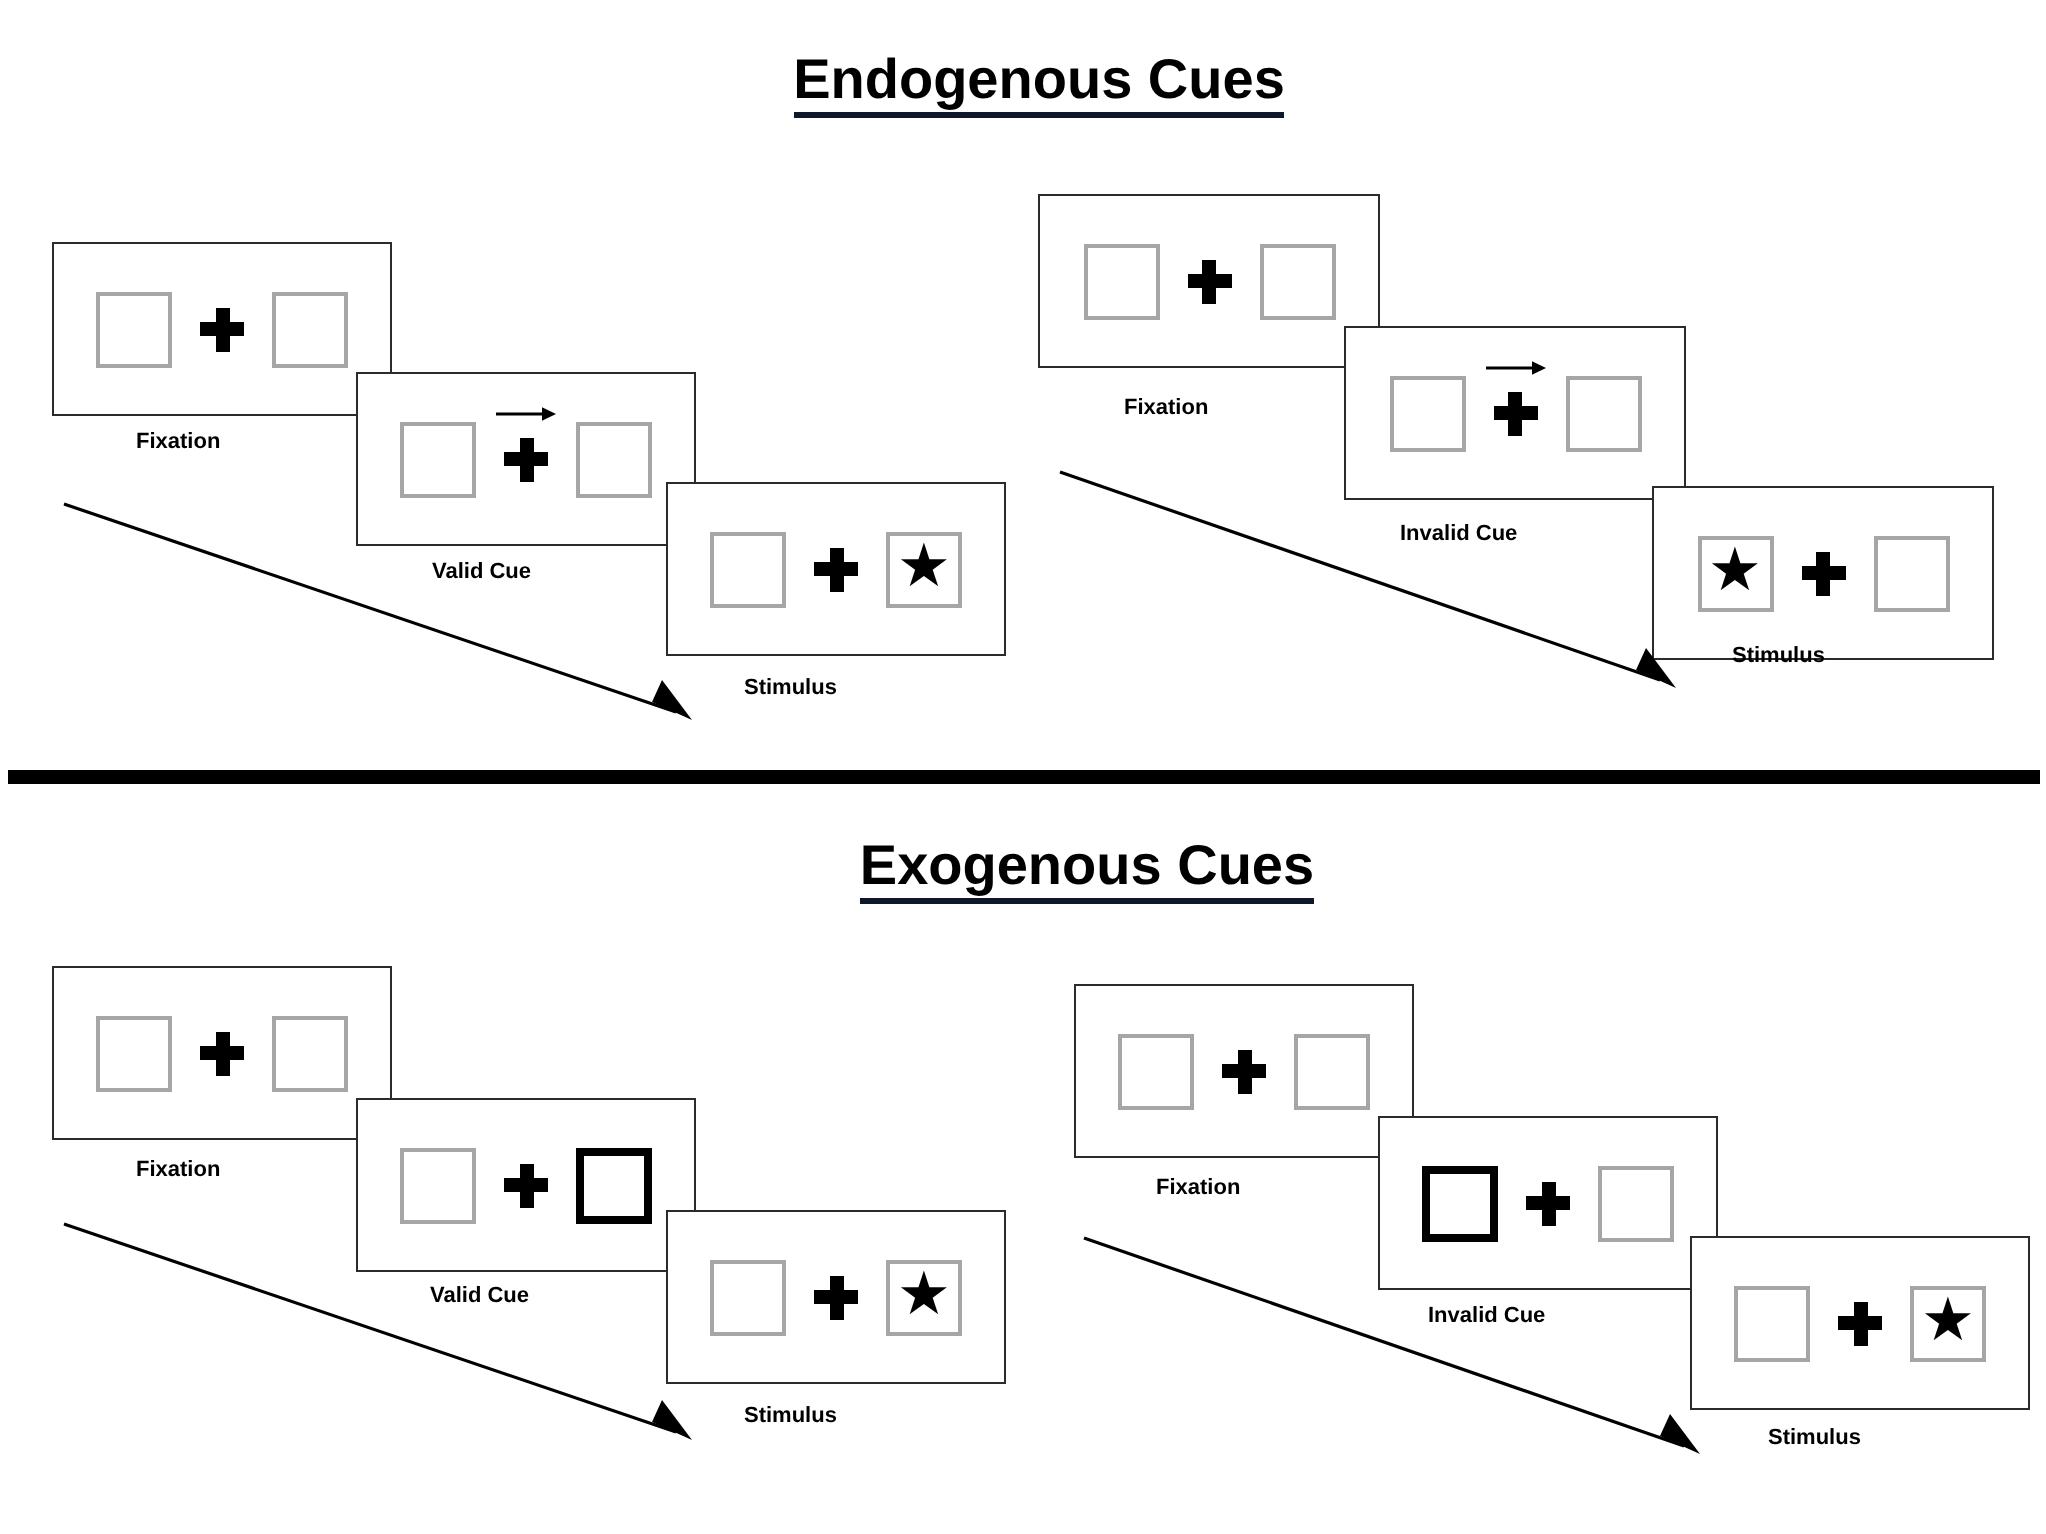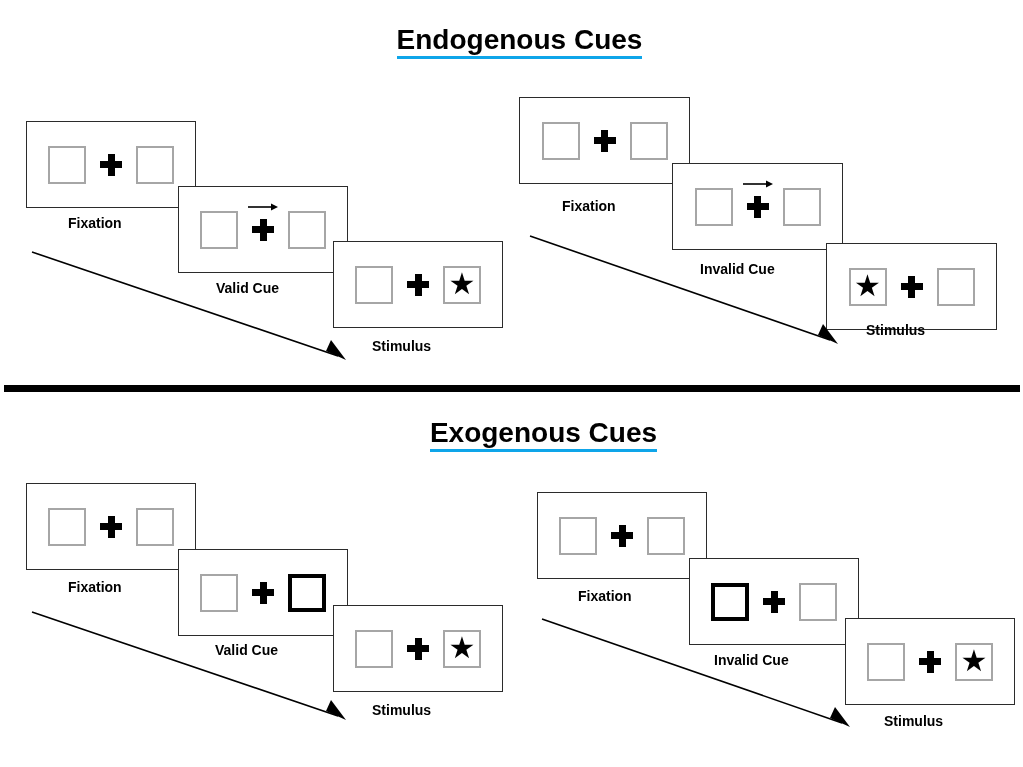--- a/index.html
+++ b/index.html
@@ -25,21 +25,21 @@
   .section-title {
     position: absolute;
     width: 100%;
     text-align: center;
     font-size: 28px;
     font-weight: bold;
     letter-spacing: 0px;
     color: #000;
   }
   .section-title span {
-    border-bottom: 3px solid #0ea5e9;
+    border-bottom: 3px solid #0f172a;
     padding-bottom: 1px;
     margin-left: 16px;
   }
   #title-endogenous { top: 24px; left: 0; }
   #title-exogenous  { top: 417px; left: 0; padding-left: 24px; }
 
   
   .divider {
     position: absolute;
     left: 4px;
@@ -118,21 +118,21 @@
     left: 50%;
     transform: translateX(-50%);
     width: 30px;
     height: 10px;
   }
   .cue-arrow svg { display: block; }
 
   
   .stage-label {
     position: absolute;
-    font-size: 14px;
+    font-size: 11px;
     font-weight: bold;
     white-space: nowrap;
     color: #000;
   }
 
   
   .flow-arrow {
     position: absolute;
     pointer-events: none;
   }

